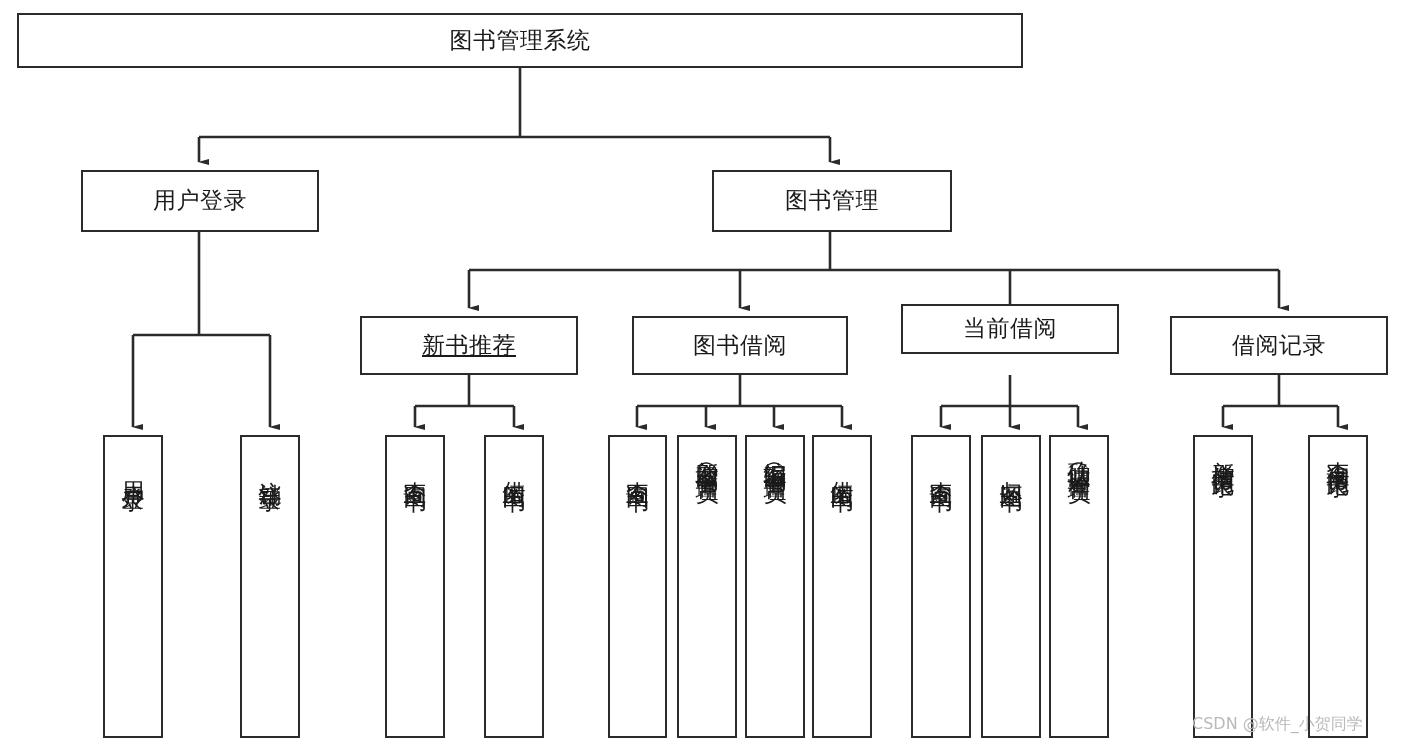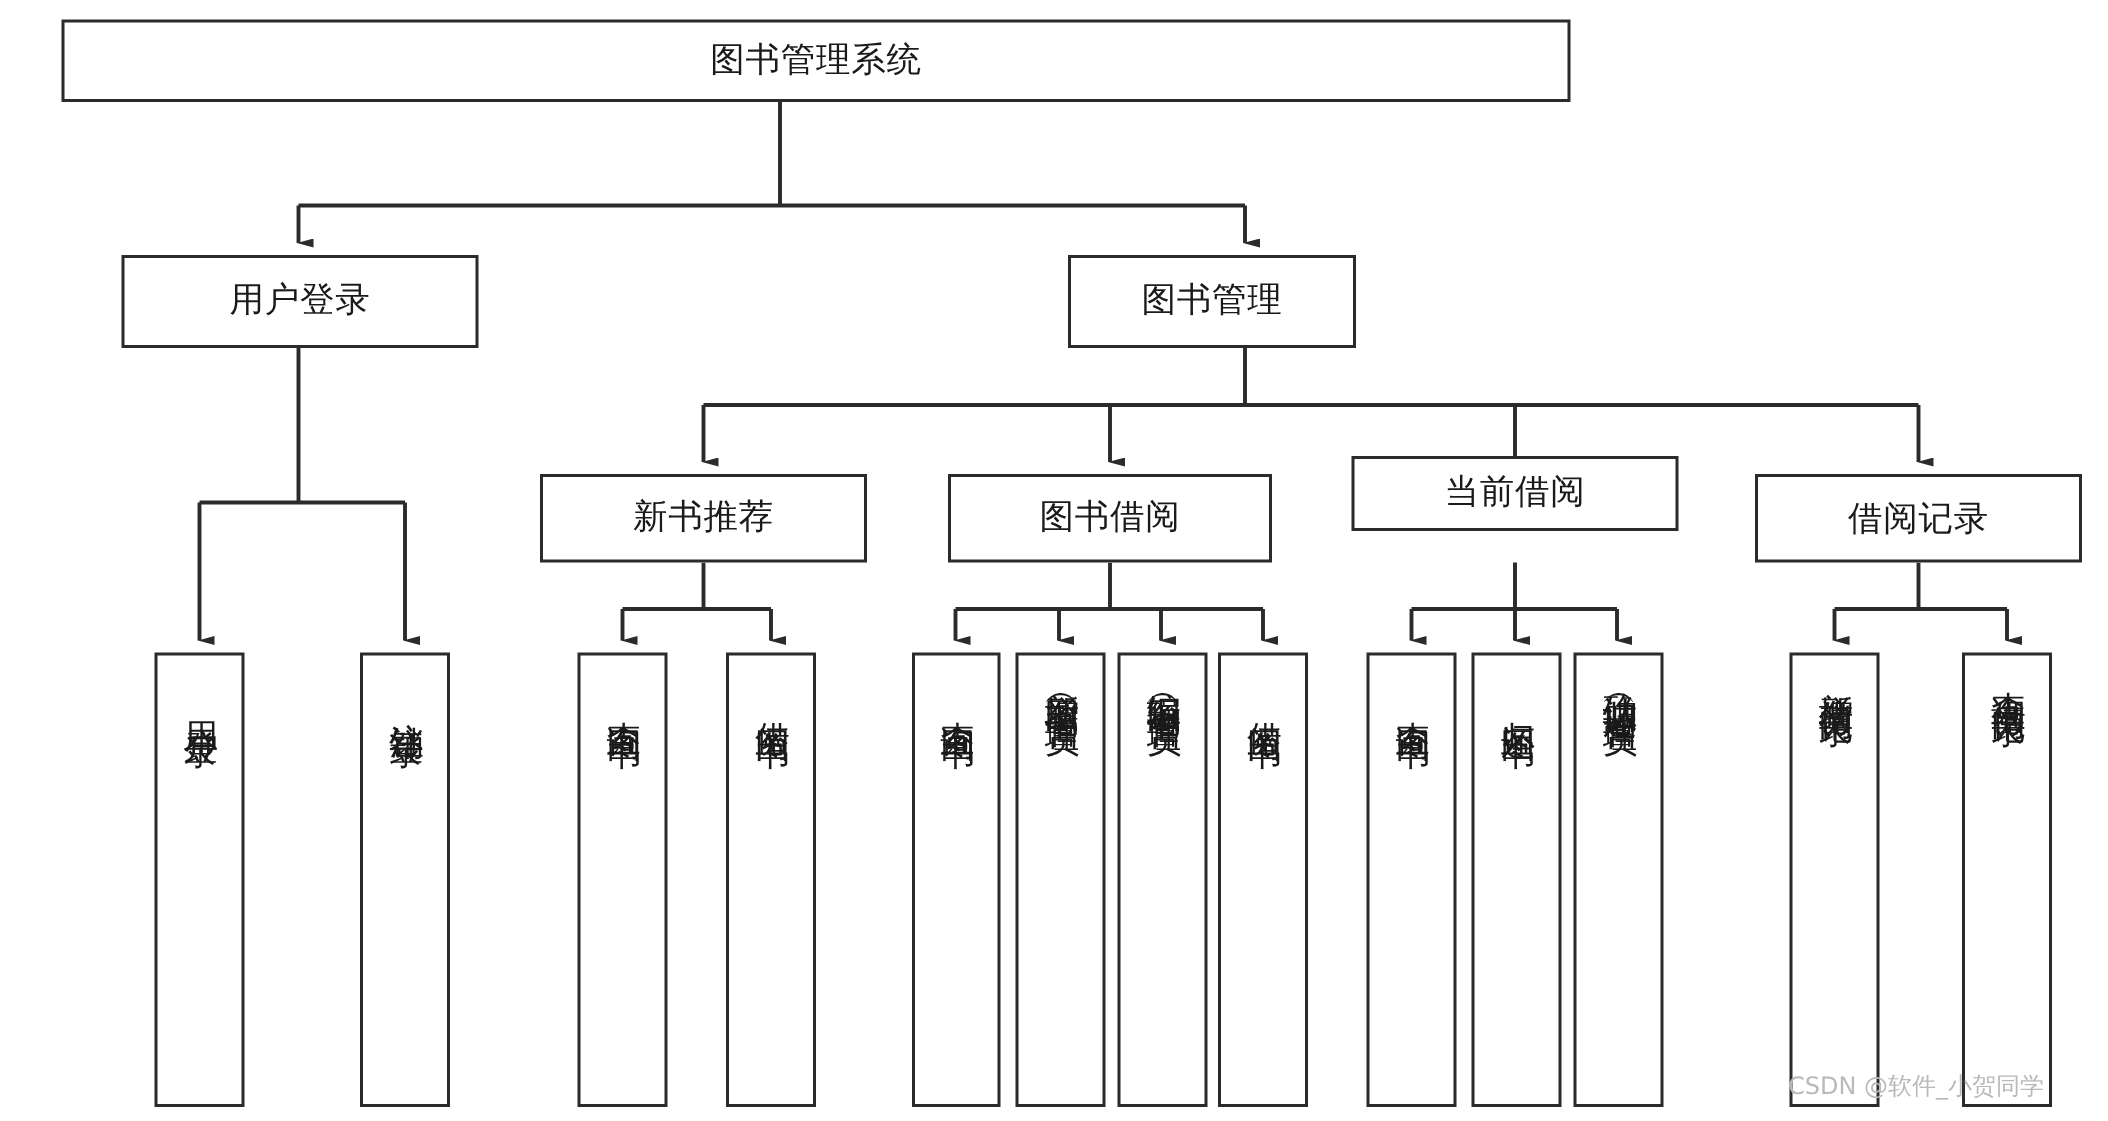--- a/index.html
+++ b/index.html
@@ -122,33 +122,33 @@
       <path d="M1010,406 L1010,427" marker-end="url(#arrowhead)"></path>
       <path d="M1078,406 L1078,427" marker-end="url(#arrowhead)"></path>
 
       <path d="M1279,375 L1279,406"></path>
       <path d="M1223,406 L1338,406"></path>
       <path d="M1223,406 L1223,427" marker-end="url(#arrowhead)"></path>
       <path d="M1338,406 L1338,427" marker-end="url(#arrowhead)"></path>
     </g>
   </svg>
 
-  <div class="node root horizontal" style="left:17px; top:13px; width:1006px; height:55px;margin-left:24px;">
+  <div class="node root horizontal" style="left:17px; top:13px; width:1006px; height:55px;">
     <span class="label">图书管理系统</span>
   </div>
 
   <div class="node horizontal" style="left:81px; top:170px; width:238px; height:62px;">
     <span class="label">用户登录</span>
   </div>
 
-  <div class="node horizontal" style="left:712px; top:170px; width:192px; height:62px;">
+  <div class="node horizontal" style="left:712px; top:170px; width:240px; height:62px;">
     <span class="label">图书管理</span>
   </div>
 
-  <div class="node horizontal" style="left:360px; top:316px; width:218px; height:59px;">
+  <div class="node horizontal" style="left:360px; top:316px; width:218px; height:59px;text-decoration:underline;">
     <span class="label">新书推荐</span>
   </div>
 
   <div class="node horizontal" style="left:632px; top:316px; width:216px; height:59px;justify-content:center;">
     <span class="label">图书借阅</span>
   </div>
 
   <div class="node horizontal" style="left:901px; top:304px; width:218px; height:50px;">
     <span class="label">当前借阅</span>
   </div>

